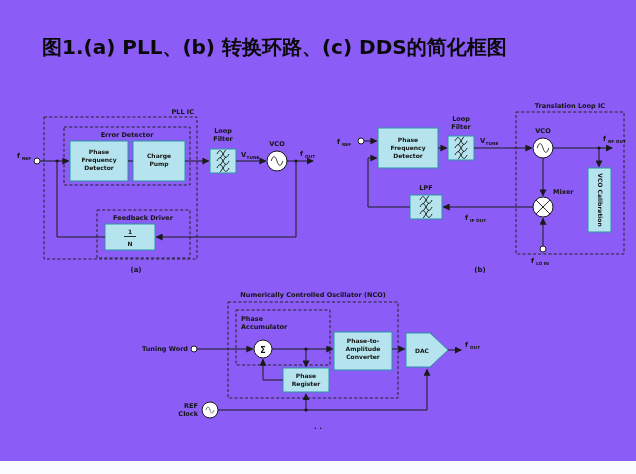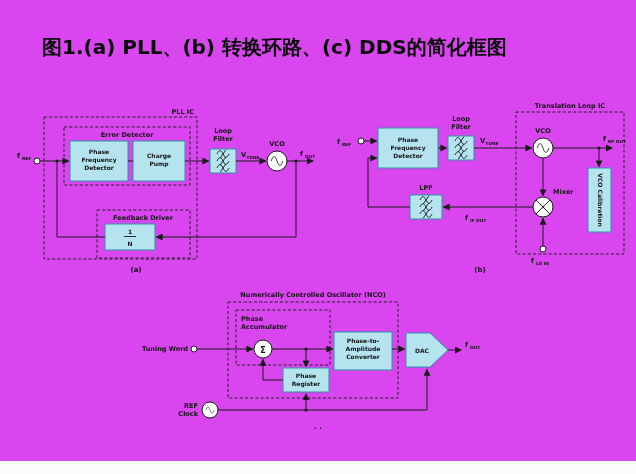--- a/index.html
+++ b/index.html
@@ -1,16 +1,16 @@
 <!DOCTYPE html>
 <html><head>
 <meta charset="utf-8">
 <style>
   html,body{margin:0;padding:0;background:#dfe4ec;}
-  .stage{position:relative;width:636px;height:474px;background:#d946ef;overflow:hidden;
+  .stage{position:relative;width:636px;height:474px;background:#8b5cf6;overflow:hidden;
          font-family:"DejaVu Sans","Liberation Sans",sans-serif;}
   svg{position:absolute;left:0;top:0;}
   text{font-family:"DejaVu Sans","Liberation Sans",sans-serif;fill:#141414;}
   .ttl{font-size:20px;font-weight:bold;fill:#0a0a0a;}
   .bt{font-size:6px;font-weight:bold;text-anchor:middle;}
   .lb{font-size:6.5px;font-weight:bold;}
   .mid{text-anchor:middle;}
   .end{text-anchor:end;}
   .fb{font-size:6.8px;font-weight:bold;}
   .su{font-size:4.3px;font-weight:bold;}

